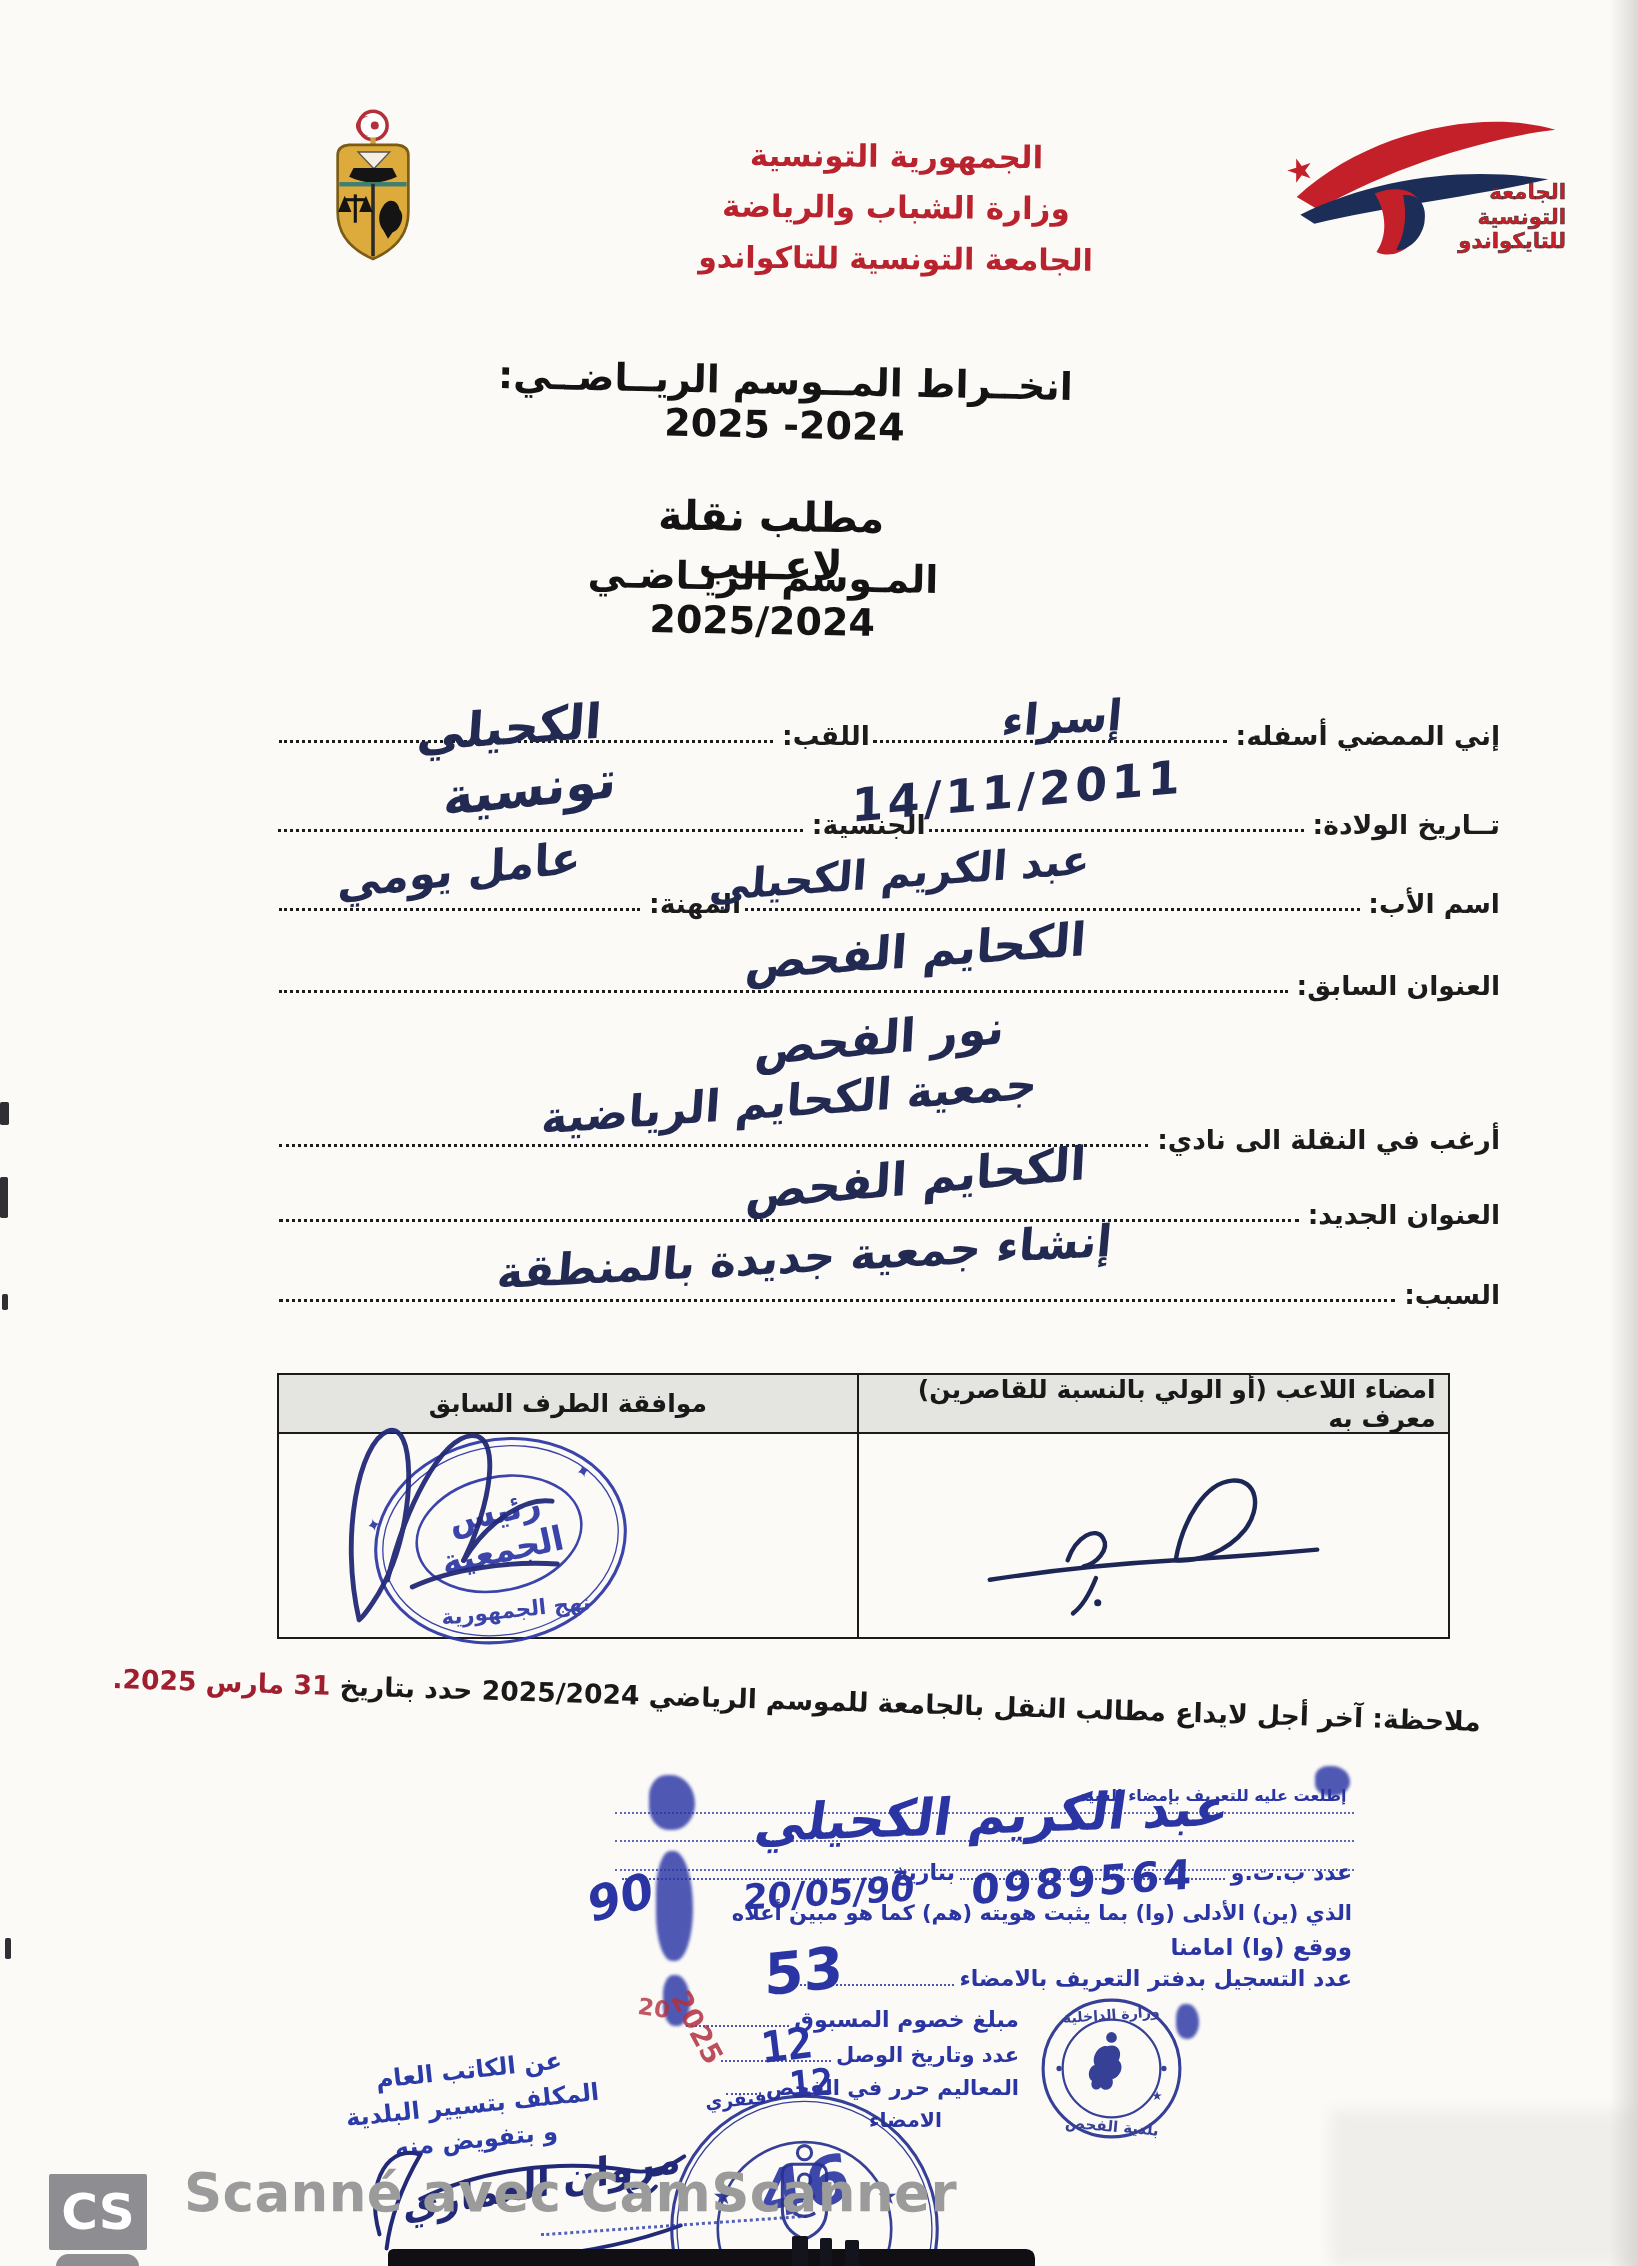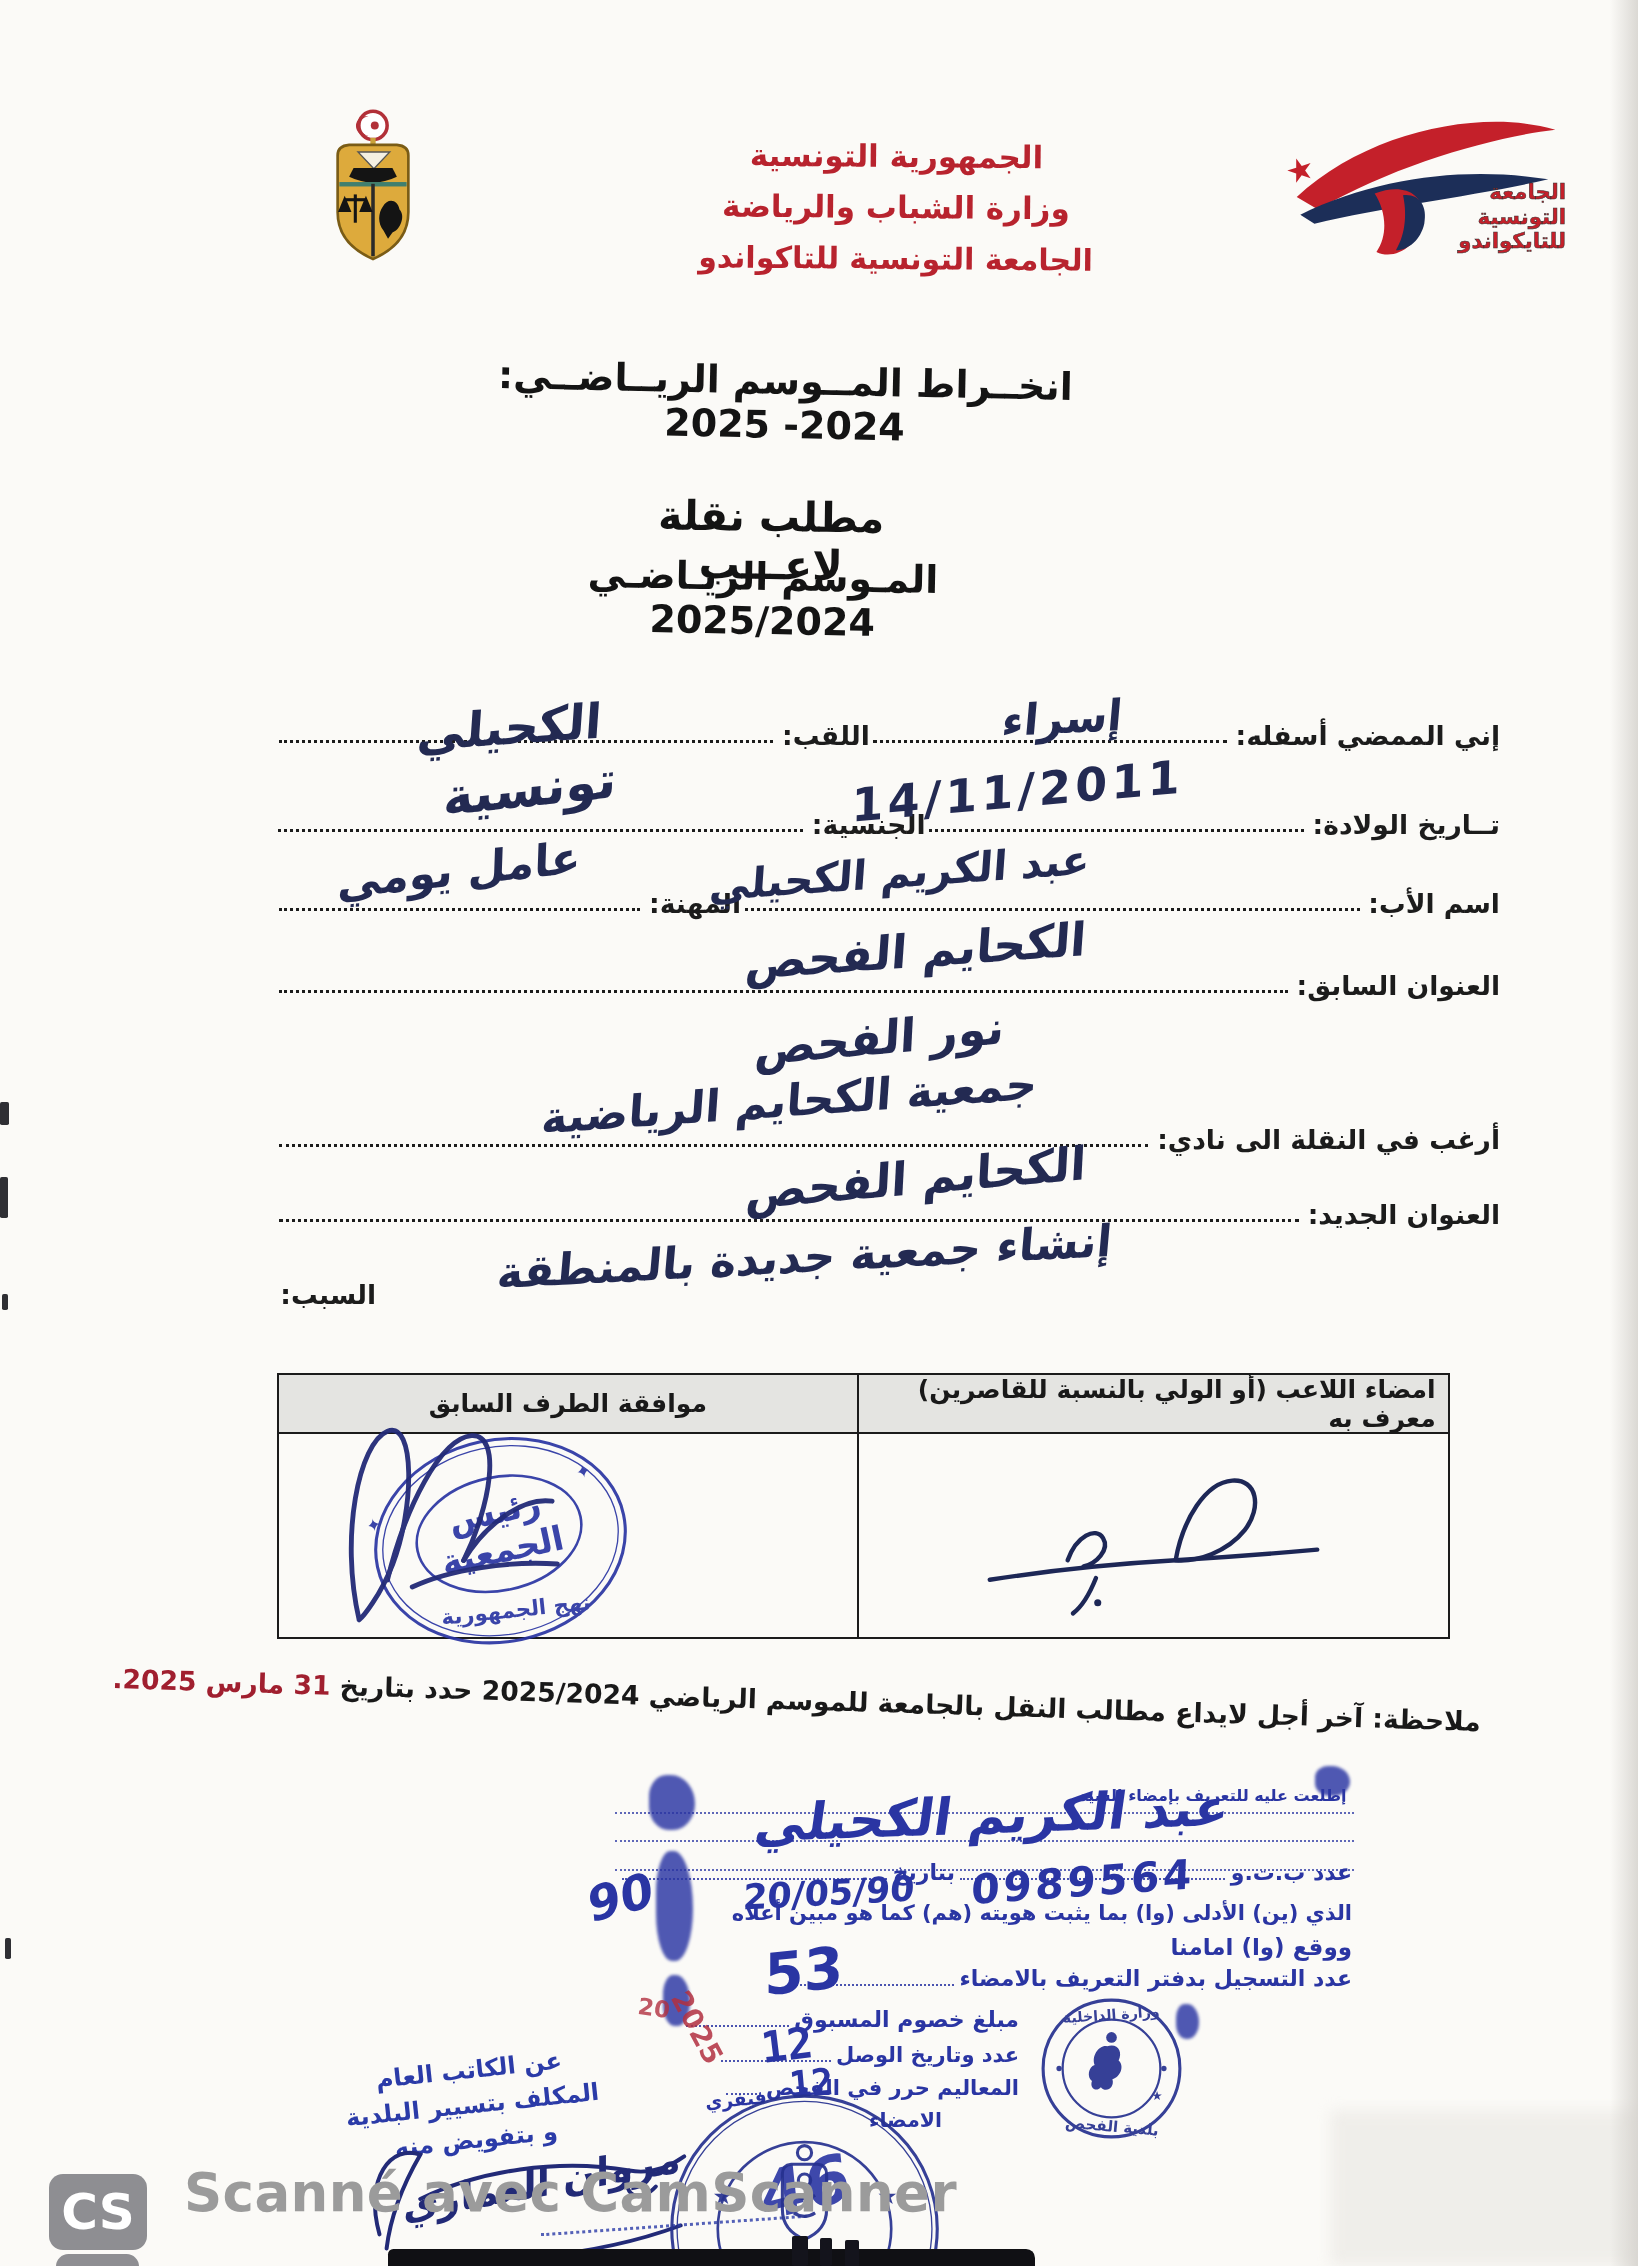--- a/index.html
+++ b/index.html
@@ -33,21 +33,21 @@
   .note .red{color:#a01f2f;}
   
   .legal{color:#2a35a3;direction:rtl;font-weight:bold;}
   .legal .lrow{position:absolute;display:flex;direction:rtl;align-items:flex-end;white-space:nowrap;}
   .legal .ldots{flex-grow:1;border-bottom:2.7px dotted rgba(42,53,163,.85);height:0;margin:0 5.3px 5.3px 5.3px;min-width:35px;}
   .legal .dotline{position:absolute;left:5.3px;right:5.3px;border-bottom:2.7px dotted rgba(42,53,163,.75);height:0;}
   .blob{position:absolute;background:#2a35a3;opacity:.82;filter:blur(1.8px);border-radius:40% 55% 50% 45%;}
   .stamp-text{color:#2b3ba8;font-weight:bold;text-align:center;}
   
   .wm-text{color:#9b9b9b;font-size:53px;font-weight:bold;letter-spacing:0.4px;font-family:"DejaVu Sans",sans-serif;}
-  .cs-box{background:#8e8e92;border-radius:14px;color:#fff;display:flex;align-items:center;justify-content:center;font-weight:bold;}
+  .cs-box{background:#8e8e92;border-radius:2px;color:#fff;display:flex;align-items:center;justify-content:center;font-weight:bold;}
   .mark{position:absolute;background:#2f2f34;border-radius:1.8px;}
   svg text{font-family:"DejaVu Sans",sans-serif;}
 </style>
 </head>
 <body>
 
 <div class="page">
 
   <svg class="abs" style="left:324px;top:106px;" width="98" height="168" viewBox="0 0 110 190">
     <circle cx="55" cy="22" r="16" fill="#ffffff" stroke="#b23038" stroke-width="4"></circle>
@@ -131,21 +131,21 @@
     <span class="dots"></span>
   </div>
   <div class="hand" style="left:541px;top:1075px;font-size:44px;transform:rotate(-4deg) skewX(-8deg);">جمعية الكحايم الرياضية</div>
 
   <div class="abs form-line" style="left:275px;top:1199px;width:1225px;">
     <span class="flabel">العنوان الجديد:</span>
     <span class="dots"></span>
   </div>
   <div class="hand" style="left:745px;top:1151px;font-size:46px;transform:rotate(-5deg) skewX(-8deg);">الكحايم الفحص</div>
 
-  <div class="abs form-line" style="left:275px;top:1279px;width:1225px;flex-direction:column;">
+  <div class="abs form-line" style="left:275px;top:1279px;width:1225px;">
     <span class="flabel">السبب:</span>
     <span class="dots"></span>
   </div>
   <div class="hand" style="left:497px;top:1231px;font-size:44px;transform:rotate(-3deg) skewX(-8deg);">إنشاء جمعية جديدة بالمنطقة</div>
 
   <div class="abs xfer-table" style="left:277px;top:1373px;width:1169px;">
     <div class="thead">
       <div class="cell right">
           <span class="th-text rtl">امضاء اللاعب (أو الولي بالنسبة للقاصرين) معرف به</span>
         </div>

